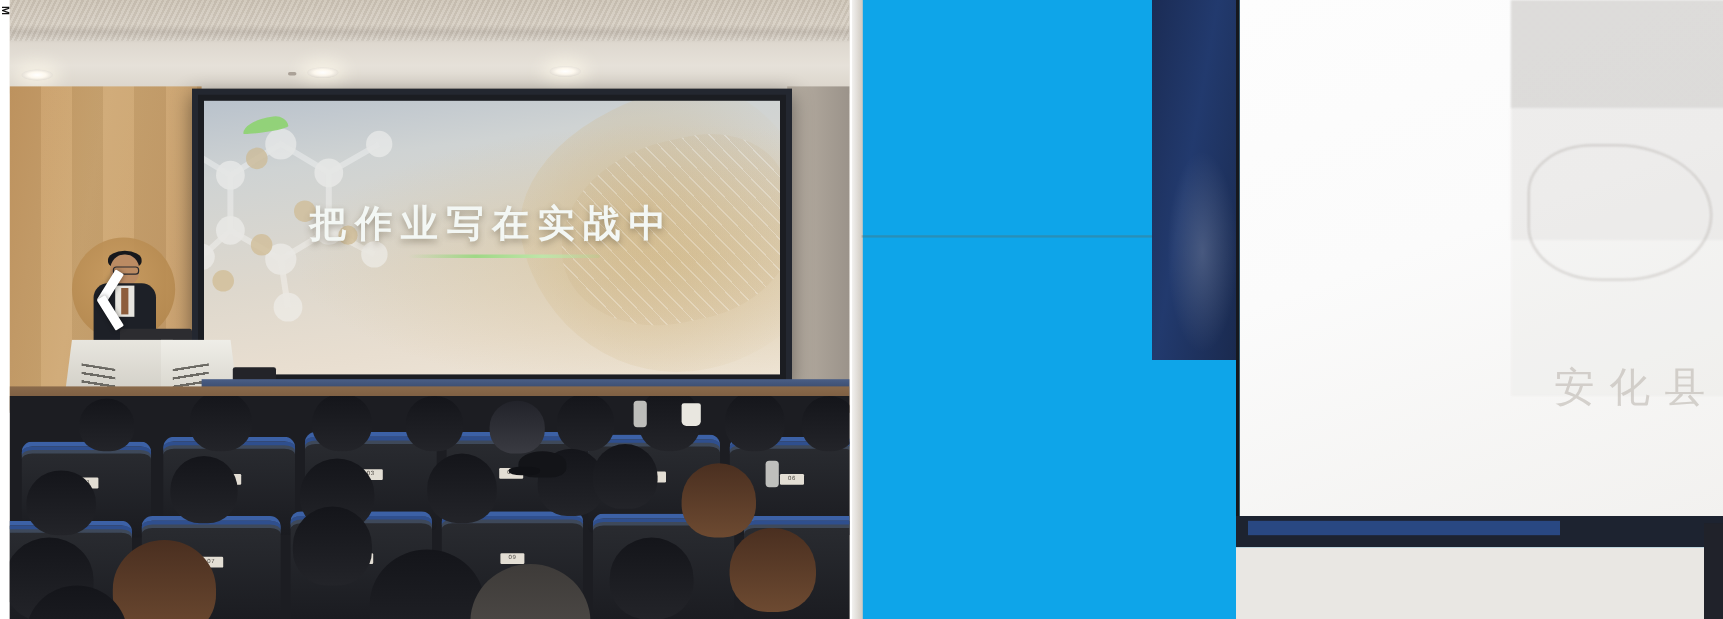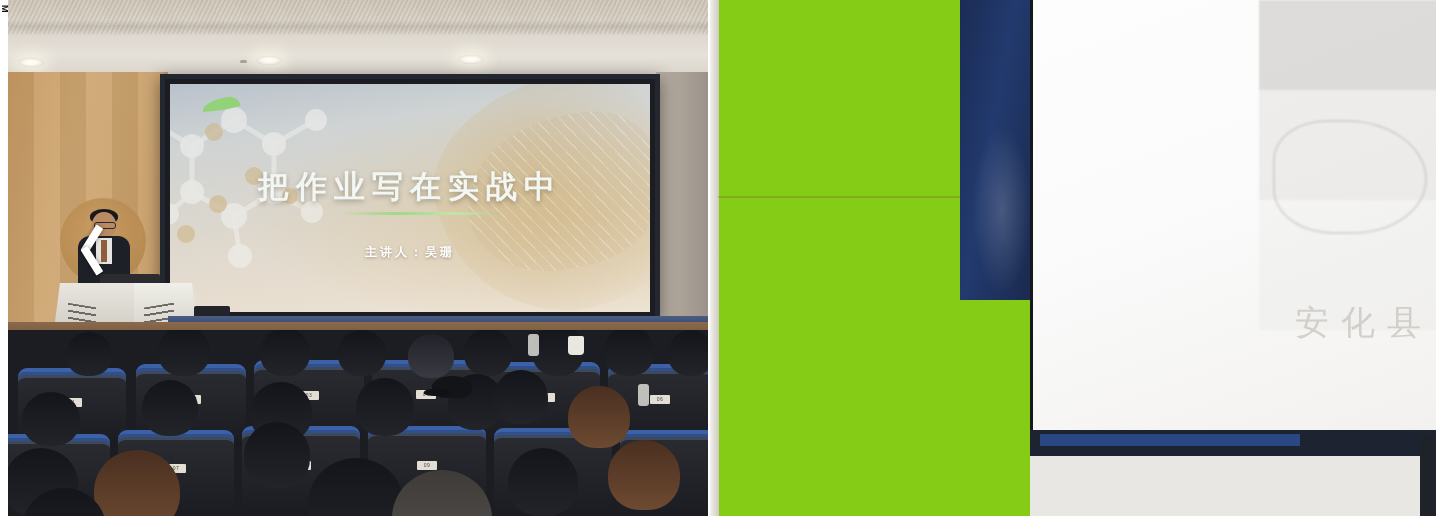--- a/index.html
+++ b/index.html
@@ -179,21 +179,21 @@
     cursor:pointer;z-index:30;
   }
   .nav-prev:before,.nav-prev:after{
     content:"";position:absolute;left:14px;width:8px;height:30px;background:#ffffff;border-radius:1px;
     box-shadow:0 0 4px rgba(0,0,0,.45);
   }
   .nav-prev:before{top:0;transform:rotate(32deg);transform-origin:bottom center;}
   .nav-prev:after{top:26px;transform:rotate(-32deg);transform-origin:top center;}
 
   
-  .room2{position:absolute;inset:0;background:#84cc16;text-decoration:underline;}
+  .room2{position:absolute;inset:0;background:#0ea5e9;text-decoration:underline;}
   .wall2{
     position:absolute;left:8px;top:0;width:250px;height:516px;
     background:linear-gradient(175deg,#dda463 0%,#d79b56 38%,#cf9css 38%,#d2964f 100%);
   }
   .wall2-seam{position:absolute;left:8px;top:196px;width:250px;height:2px;background:rgba(120,80,40,.25);}
   .wall2-edge{position:absolute;left:0;top:0;width:9px;height:516px;
     background:linear-gradient(90deg,#f2f1ef,#cfc9c0);}
   .darkstripe{
     position:absolute;left:250px;top:0;width:70px;height:300px;
     background:linear-gradient(100deg,#1b2c55 0%,#223a6e 45%,#1a2a4f 100%);
@@ -276,21 +276,20 @@
               <circle cx="52" cy="44" r="9"></circle>
                 <circle cx="56" cy="116" r="9"></circle>
               <circle cx="92" cy="88" r="9"></circle>
                 <circle cx="128" cy="108" r="8"></circle>
               <circle cx="24" cy="146" r="9"></circle>
             </g>
           </svg>
           <div class="swoosh"></div>
           <div class="slide-title">把作业写在实战中</div>
           <div class="title-rule"></div>
-          <div class="slide-speaker">主讲人：吴珊</div>
         </div>
       </div>
 
       <div class="amber-disc"></div>
       <div class="speaker-l">
         <div class="spk-hair"></div>
         <div class="spk-head"></div>
         <div class="spk-glass"></div>
         <div class="spk-body"></div>
         <div class="spk-shirt"></div>

